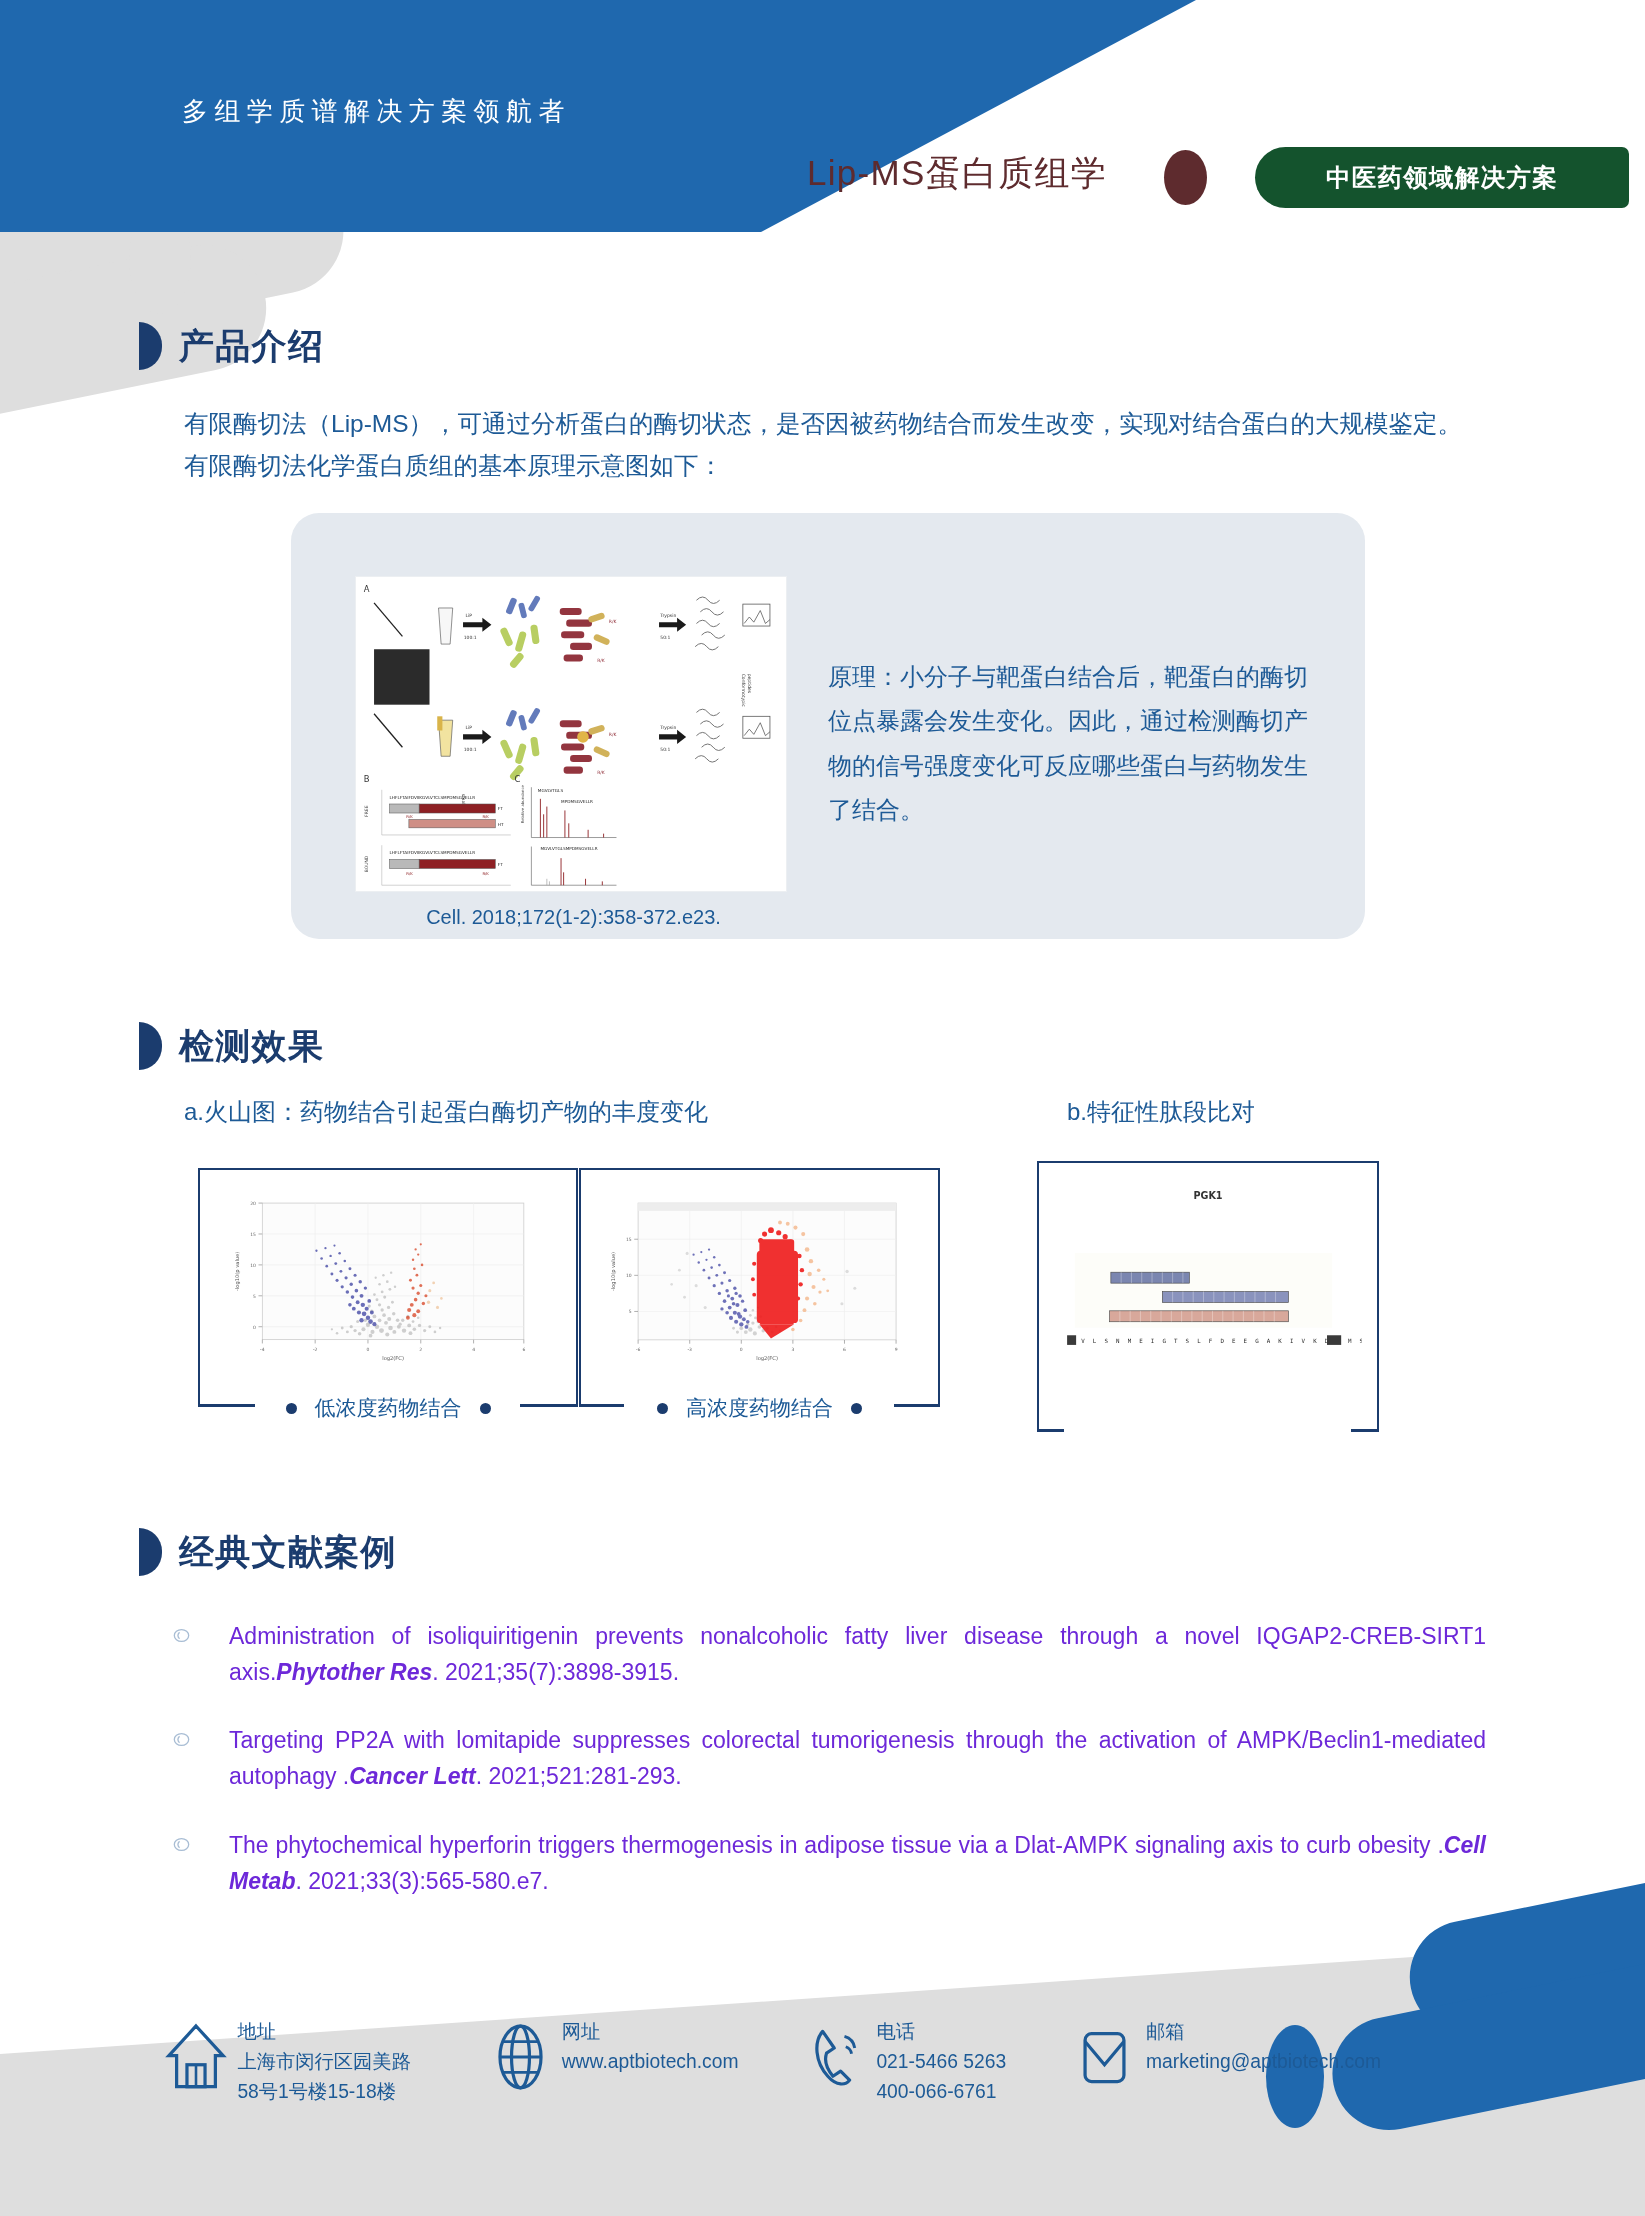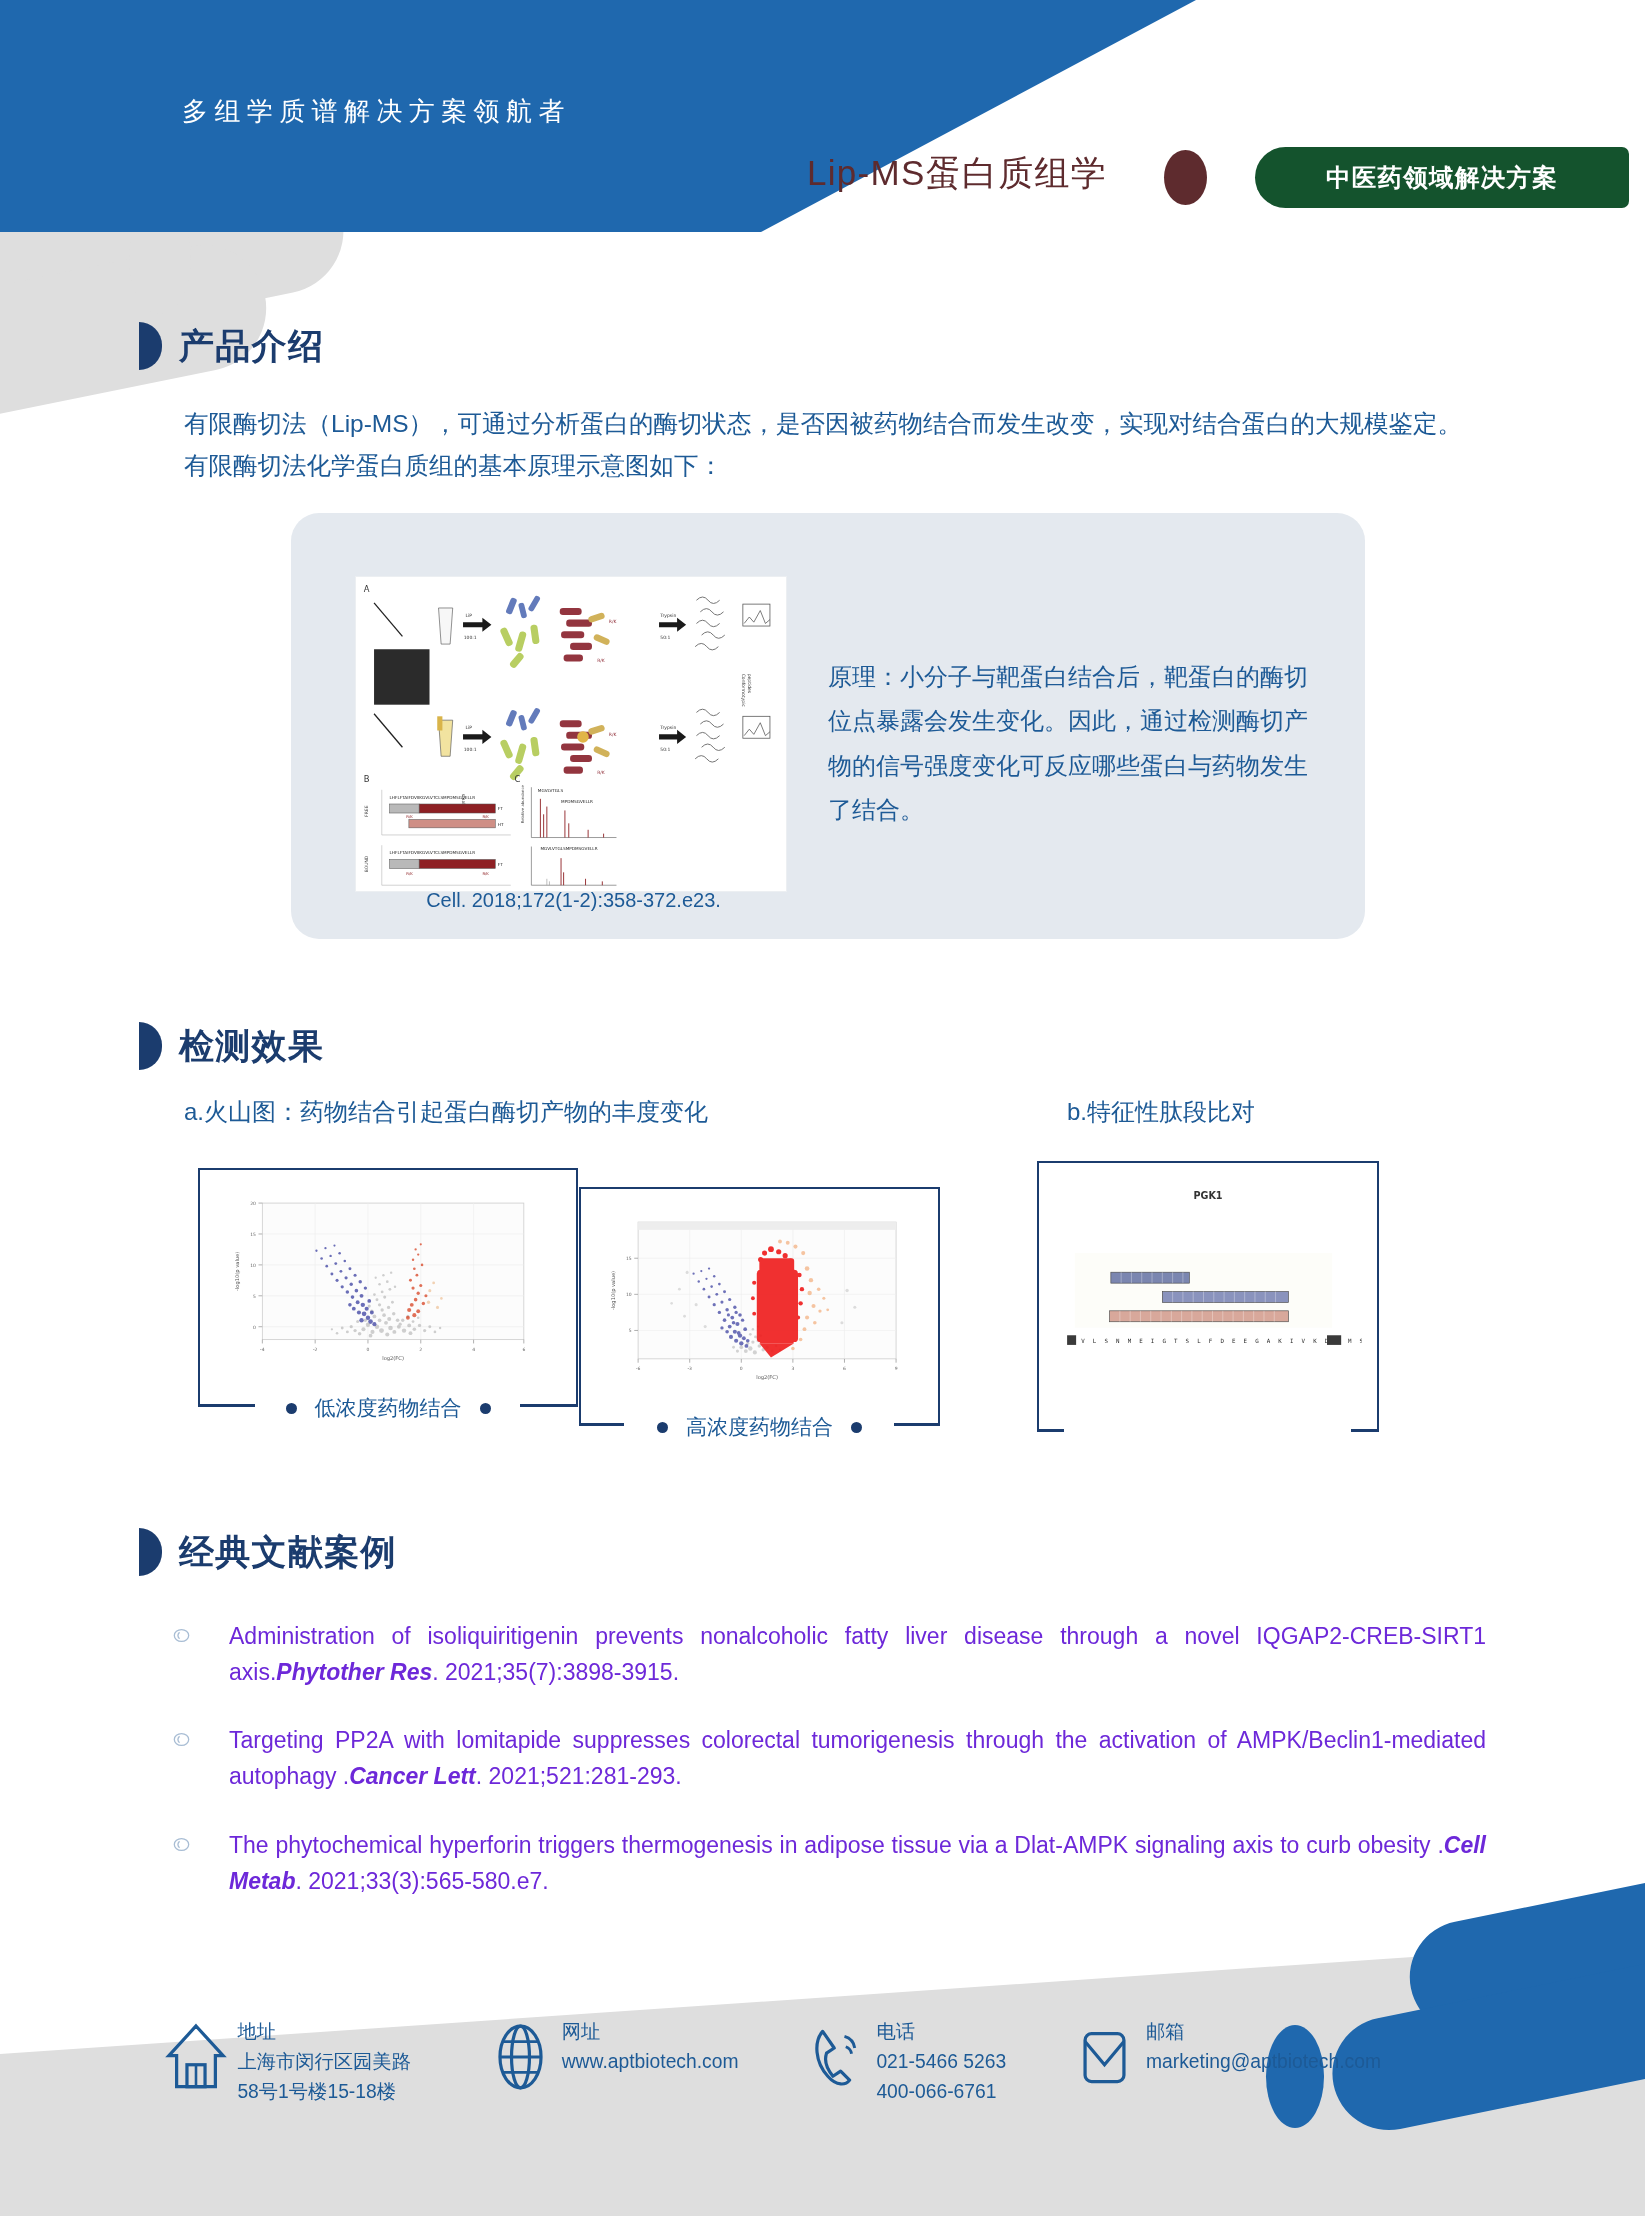--- a/index.html
+++ b/index.html
@@ -116,21 +116,21 @@
     width:1074px; height:426px;
     background:#e4e9ef; border-radius:28px; z-index:6;
   }
   .principle-img{
     position:absolute; left:64px; top:63px;
     width:432px; height:316px;
     background:#fdfdfd; border:0.6px solid #eceff2;
     overflow:hidden;
   }
   .principle-cap{
-    position:absolute; left:34px; top:376px;
+    position:absolute; left:34px; top:393px;
     width:497px; text-align:center;
     font-size:20px; color:#1d5a96;
   }
   .principle-text{
     position:absolute; left:537px; top:142px; width:490px;
     font-size:24px; line-height:1.85; color:#1d5a96;
   }
 
   
   .panel{ position:absolute; z-index:6; }
@@ -550,21 +550,21 @@
 
   <div class="cap-wrap" style="bottom:-15px;">
     <div class="cap-box">
       <span class="cap-dot"></span>
       <span class="cap-txt">低浓度药物结合</span>
       <span class="cap-dot"></span>
     </div>
   </div>
 </div>
 
-<div class="panel" style="left:579px; top:1168px; width:361px; height:239px;margin-top:19px;">
+<div class="panel" style="left:579px; top:1168px; width:361px; height:239px;">
   <div class="panel-frame" style="border-bottom:none;"></div>
   <div style="position:absolute; left:0; bottom:0; width:45px; height:2.6px; background:#1b3c6e;"></div>
   <div style="position:absolute; right:0; bottom:0; width:46px; height:2.6px; background:#1b3c6e;"></div>
 
   <div class="panel-img" style="left:23px; top:26px; width:316px; height:173px;">
     <svg width="316" height="173" viewBox="0 0 490 268">
       <rect width="490" height="268" fill="#fff"></rect>
       <rect x="56" y="14" width="400" height="212" fill="#fcfcfc" stroke="#cfcfcf" stroke-width="1.3"></rect>
       <rect x="56" y="14" width="400" height="12" fill="#ededed"></rect>
       <g stroke="#eeeeee" stroke-width="1">

